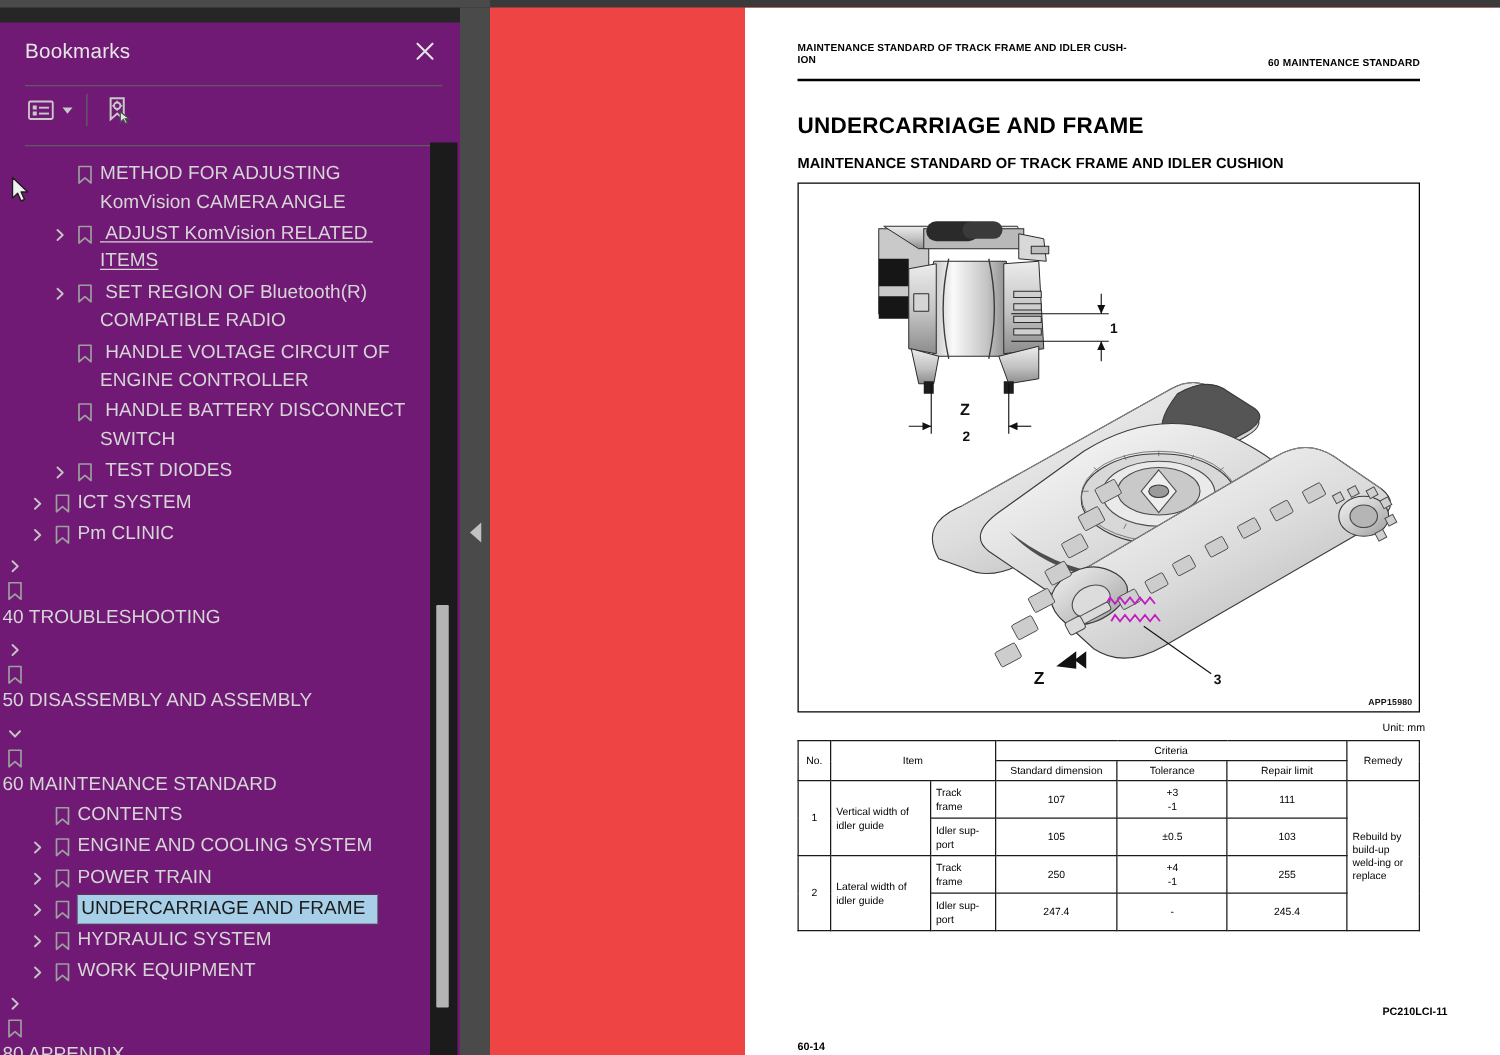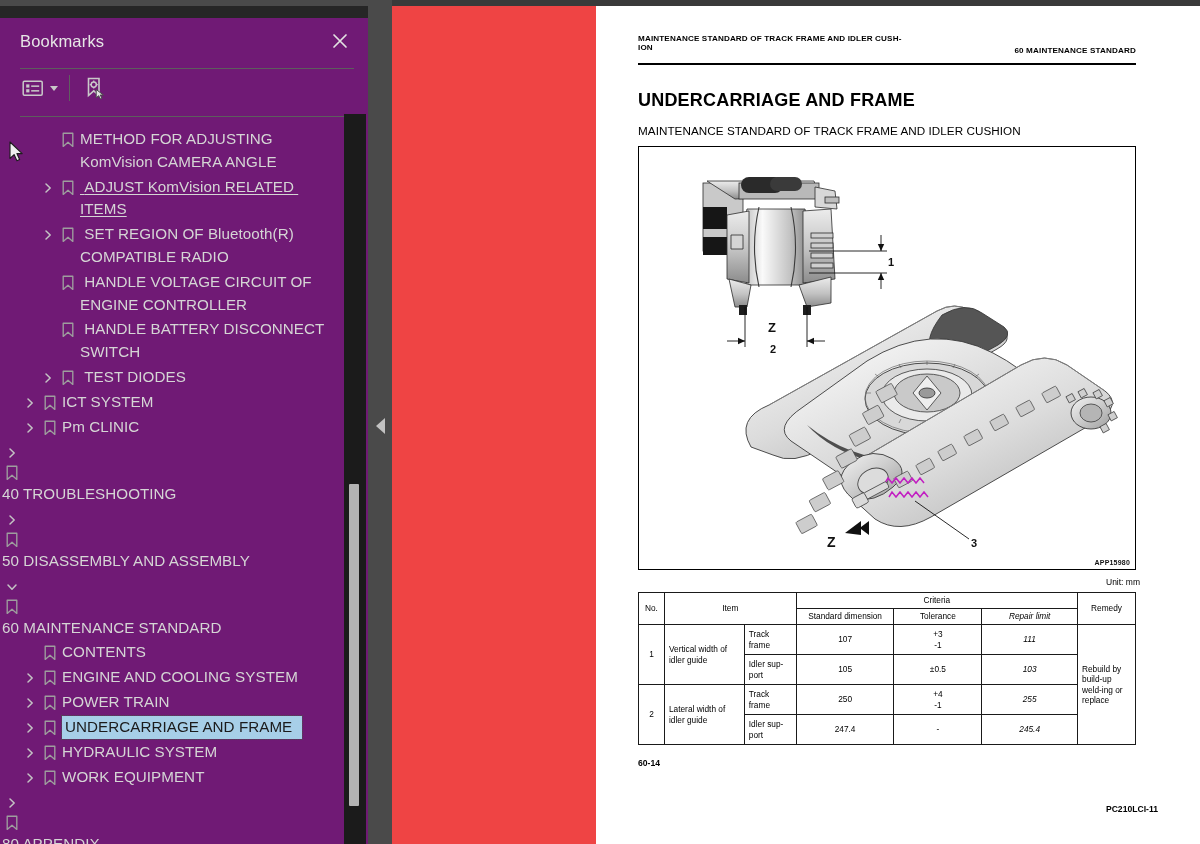--- a/index.html
+++ b/index.html
@@ -215,21 +215,21 @@
 
   .sec-title {
     position: absolute;
     left: 42px; top: 84px;
     font-size: 18px; font-weight: bold;
     color: #000; letter-spacing: .2px;
   }
   .sub-title {
     position: absolute;
     left: 42px; top: 118px;
-    font-size: 11.7px; font-weight: normal;
+    font-size: 11.7px; font-weight: bold;
     color: #000; letter-spacing: .05px;
   }
 
   
   #figure {
     position: absolute;
     left: 42px; top: 140px;
     width: 498px; height: 424px;
     border: 1px solid #000;
     background: #fff;
@@ -268,27 +268,27 @@
   }
   #spec-table .ctr { text-align: center; }
   #spec-table .lft { text-align: left; }
   #spec-table .hdr { text-align: center; }
   #spec-table tr { height: 16px; }
   .t-no { width: 26px; }
   .t-item { width: 80px; }
   .t-sub { width: 52px; }
   .t-std { width: 98px; }
   .t-tol { width: 88px; }
-  .t-rep { width: 96px; font-style: italic; }
+  .t-rep { width: 96px; }
   .t-rem { width: 58px; }
   .tolcell { line-height: 1.45; }
 
   .footer-left {
     position: absolute;
-    left: 42px; top: 752px;
+    left: 42px; top: 826px;
     font-size: 8.6px; font-weight: bold; color: #000;
   }
   .footer-right {
     position: absolute;
     right: 42px; top: 798px;
     font-size: 8.6px; font-weight: bold; color: #000; margin-left: 34px;
   }
 
   
   #top-strip {

